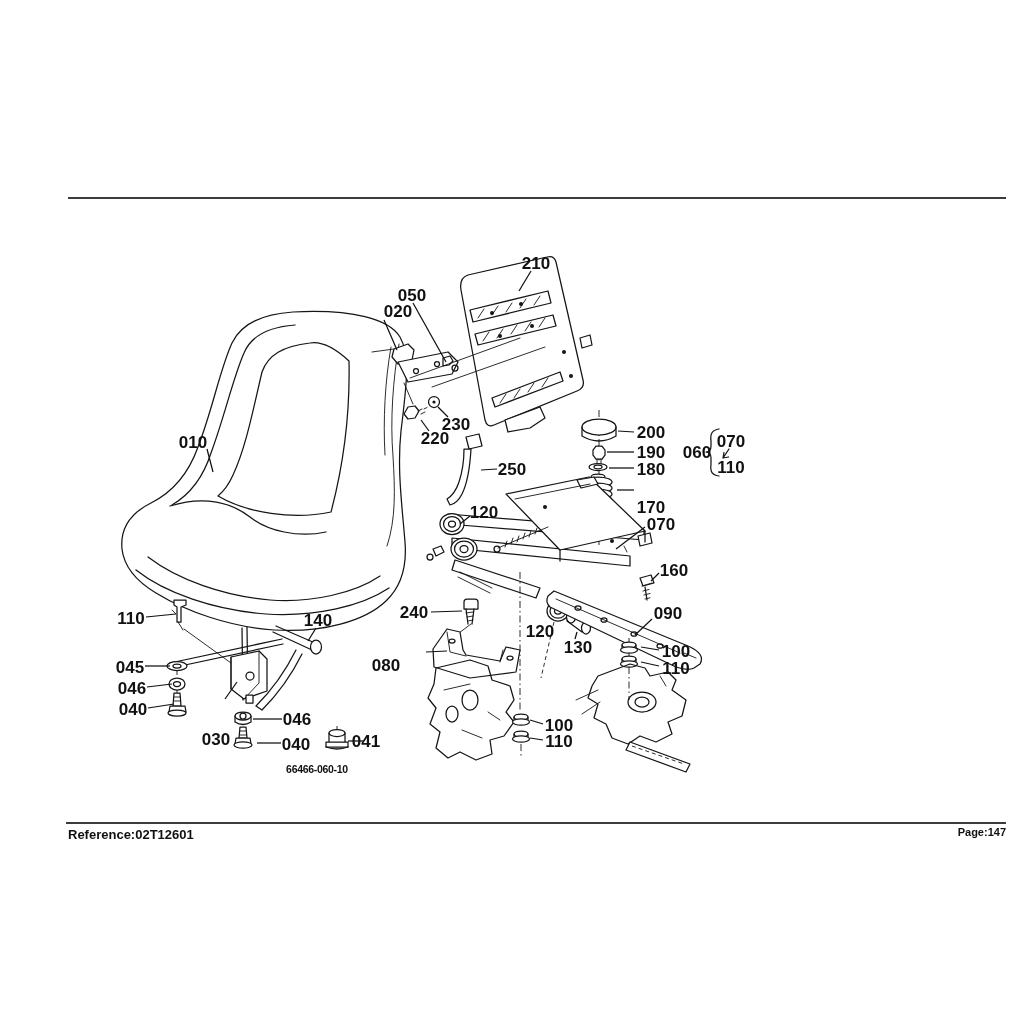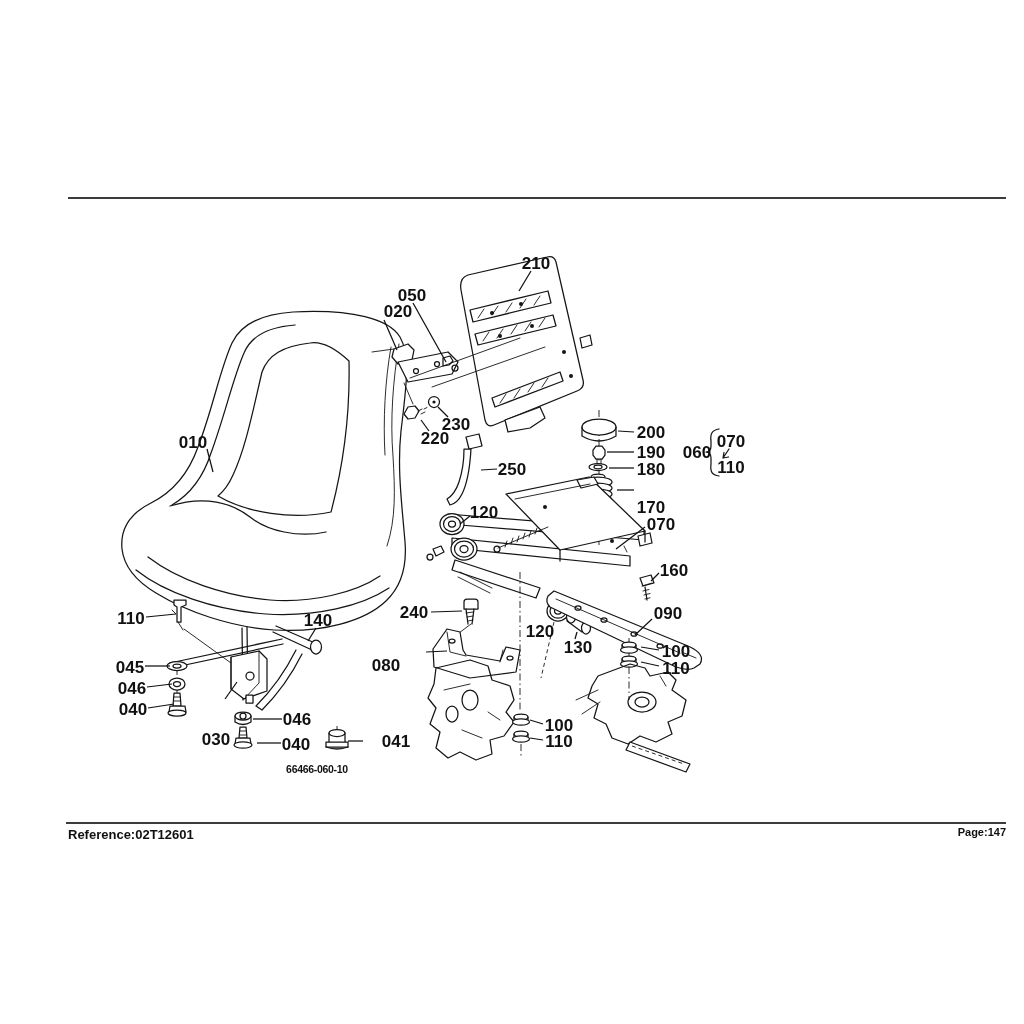--- a/index.html
+++ b/index.html
@@ -331,21 +331,21 @@
       <span class="callout" style="left: 559px; top: 725px;">100</span>
       <span class="callout" style="left: 559px; top: 741px;">110</span>
       <span class="callout" style="left: 131px; top: 618px;">110</span>
       <span class="callout" style="left: 318px; top: 620px;">140</span>
       <span class="callout" style="left: 130px; top: 667px;">045</span>
       <span class="callout" style="left: 132px; top: 688px;">046</span>
       <span class="callout" style="left: 133px; top: 709px;">040</span>
       <span class="callout" style="left: 216px; top: 703px; margin-top: 36px;">030</span>
       <span class="callout" style="left: 297px; top: 719px;">046</span>
       <span class="callout" style="left: 296px; top: 744px;">040</span>
-      <span class="callout" style="left: 396px; top: 741px;">041</span>
+      <span class="callout" style="left: 366px; top: 741px;">041</span>
     </div>
 
   <div id="diagram-code">66466-060-10</div>
 
   <div id="footer-rule" class="rule"></div>
   <div id="reference-text">Reference:02T12601</div>
   <div id="page-number">Page:147</div>
 </div>
 
 </body></html>

